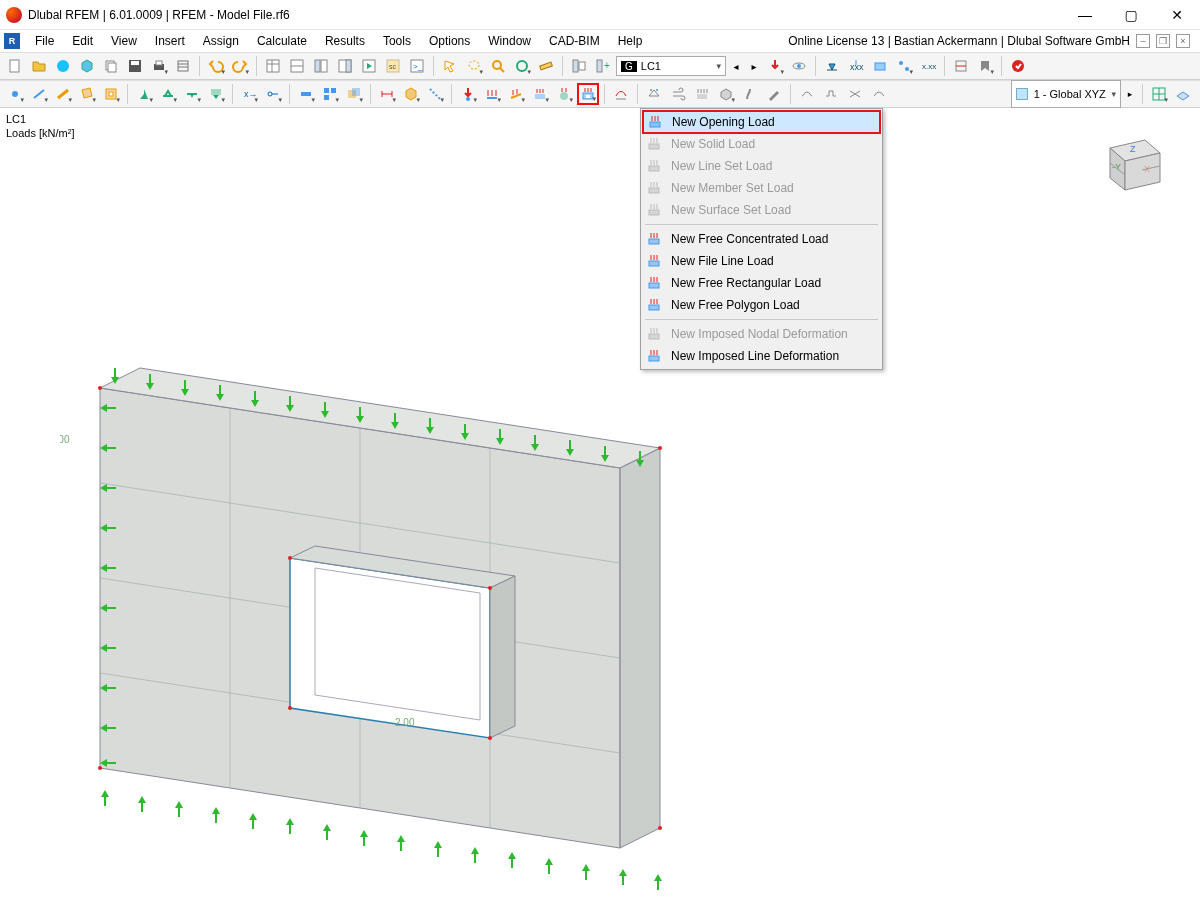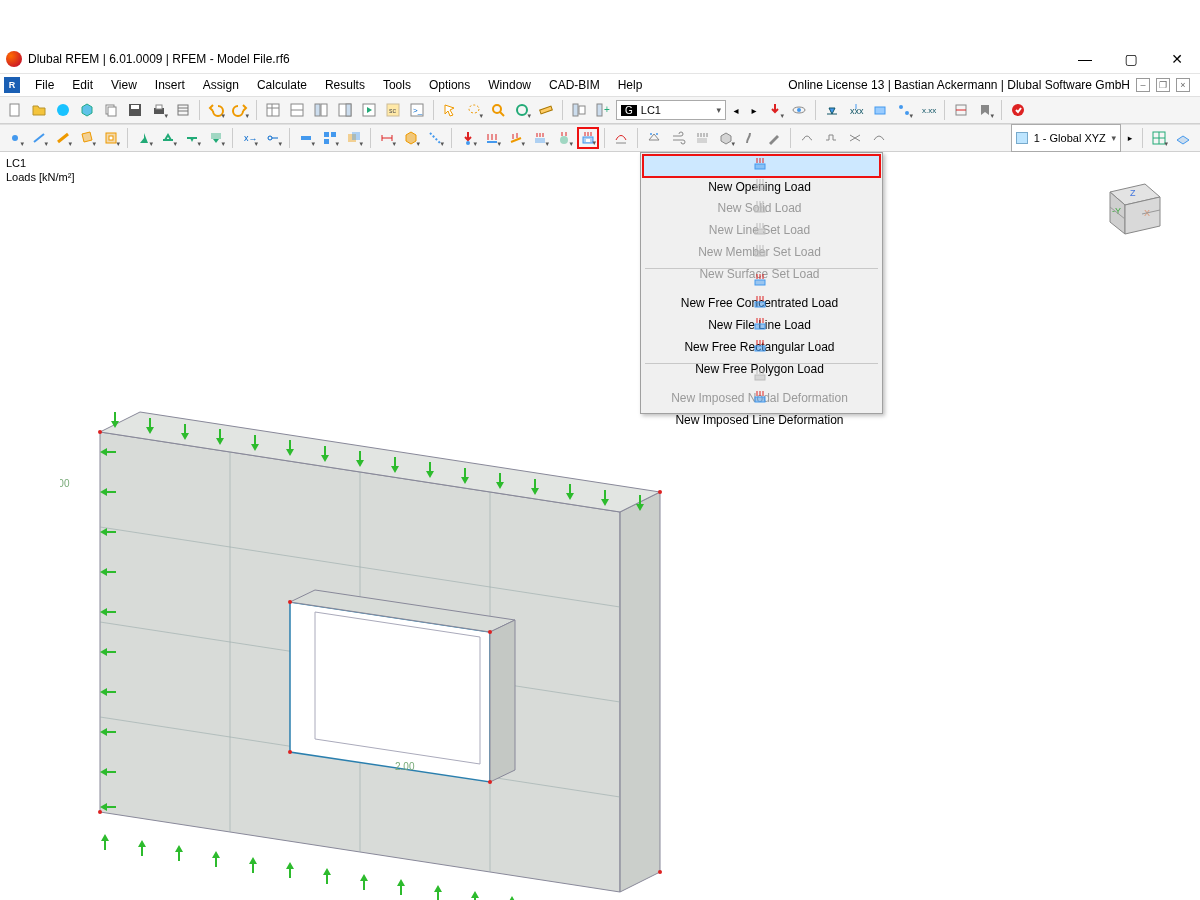--- a/index.html
+++ b/index.html
@@ -1,17 +1,17 @@
 <!DOCTYPE html>
 <html><head>
 <meta charset="utf-8">
 <style>
   * { box-sizing: border-box; margin: 0; padding: 0; font-family: "Segoe UI", Tahoma, sans-serif; }
   html, body { width: 1200px; height: 900px; overflow: hidden; background: #fff; }
-  .titlebar { height: 30px; background: #fff; display: flex; align-items: center; border-bottom: 1px solid #e5e5e5; margin-top: 44px; }
+  .titlebar { height: 30px; background: #fff; display: flex; align-items: center; border-bottom: 1px solid #e5e5e5; }
   .titlebar .app-icon { width: 16px; height: 16px; margin: 0 6px; background: radial-gradient(circle at 30% 30%, #ff6a00, #b03); border-radius: 50%; }
   .titlebar .title { font-size: 12px; color: #000; flex: 0 0 auto; }
   .titlebar .spacer { flex: 1; }
   .titlebar .winbtn { width: 46px; height: 30px; display: flex; align-items: center; justify-content: center; font-size: 14px; color: #000; }
   .menubar { height: 22px; background: #fff; display: flex; align-items: center; padding: 0 4px; font-size: 12px; }
   .menubar .mb-left { display:flex; align-items:center; }
   .menubar .mb-icon { width:16px; height:16px; margin-right:6px; background:#1a5fb4; display:flex; align-items:center; justify-content:center; color:#fff; font-size:9px; font-weight:bold; }
   .menubar .menu-item { padding: 2px 9px; color: #000; }
   .menubar .right { margin-left: auto; color: #000; padding-right:6px; display:flex; align-items:center; gap:6px;}
   .menubar .small-icon { width:14px; height:14px; border:1px solid #999; font-size:9px; display:flex; align-items:center; justify-content:center; color:#666;}
@@ -23,21 +23,21 @@
   .tb-btn.active-red { border: 2px solid #e11; }
   .lc-combo { height:20px; border:1px solid #aaa; background:#fff; font-size:11px; padding:0 4px; display:flex; align-items:center; gap:4px;}
   .lc-combo .g-badge{background:#000;color:#fff;padding:0 4px;font-size:10px;}
   .coord-combo { height:28px; width:110px; border:1px solid #aaa; background:#fff; font-size:11px; padding:0 4px; display:flex; align-items:center; justify-content:space-between;}
   .coord-combo .sw{width:12px;height:12px;background:#bde5ff;border:1px solid #7ac;}
   .toolbar2-right{position:absolute; right:6px; display:flex; align-items:center; gap:2px;}
   .workspace { position: relative; height: 796px; background: #fff; overflow:hidden;}
   .viewport-label { position: absolute; top: 4px; left: 6px; font-size: 11px; color: #000; line-height:1.3;}
   .navcube { position:absolute; top:20px; right:30px; width:80px; height:70px; }
   .dropdown-menu { position: absolute; top: 0px; left: 640px; width: 243px; background: #f0f0f0; border: 1px solid #a0a0a0; box-shadow: 2px 2px 4px rgba(0,0,0,0.25); font-size: 12px; padding: 2px; z-index:50;}
-  .dropdown-menu .mi { display: flex; align-items: center; height: 22px; padding: 0 6px 0 2px; gap: 8px; color: #000; flex-direction: column; }
+  .dropdown-menu .mi { display: flex; align-items: center; height: 22px; padding: 0 6px 0 2px; gap: 8px; color: #000; }
   .dropdown-menu .mi.disabled { color: #9a9a9a; }
   .dropdown-menu .mi.highlight { background: #cde8ff; border: 2px solid #e11; height:24px; margin:-1px;}
   .dropdown-menu .mi .mi-icon { width: 18px; height: 18px; display:flex; align-items:center; justify-content:center; }
   .dropdown-menu .msep { height: 1px; background: #c8c8c8; margin: 3px 2px; }
   .iso-stage{position:absolute; left:60px; top:150px; width:640px; height:640px;}
   .arrow-green{fill:#2dbb2d;}
 </style>
 </head>
 <body>
 

